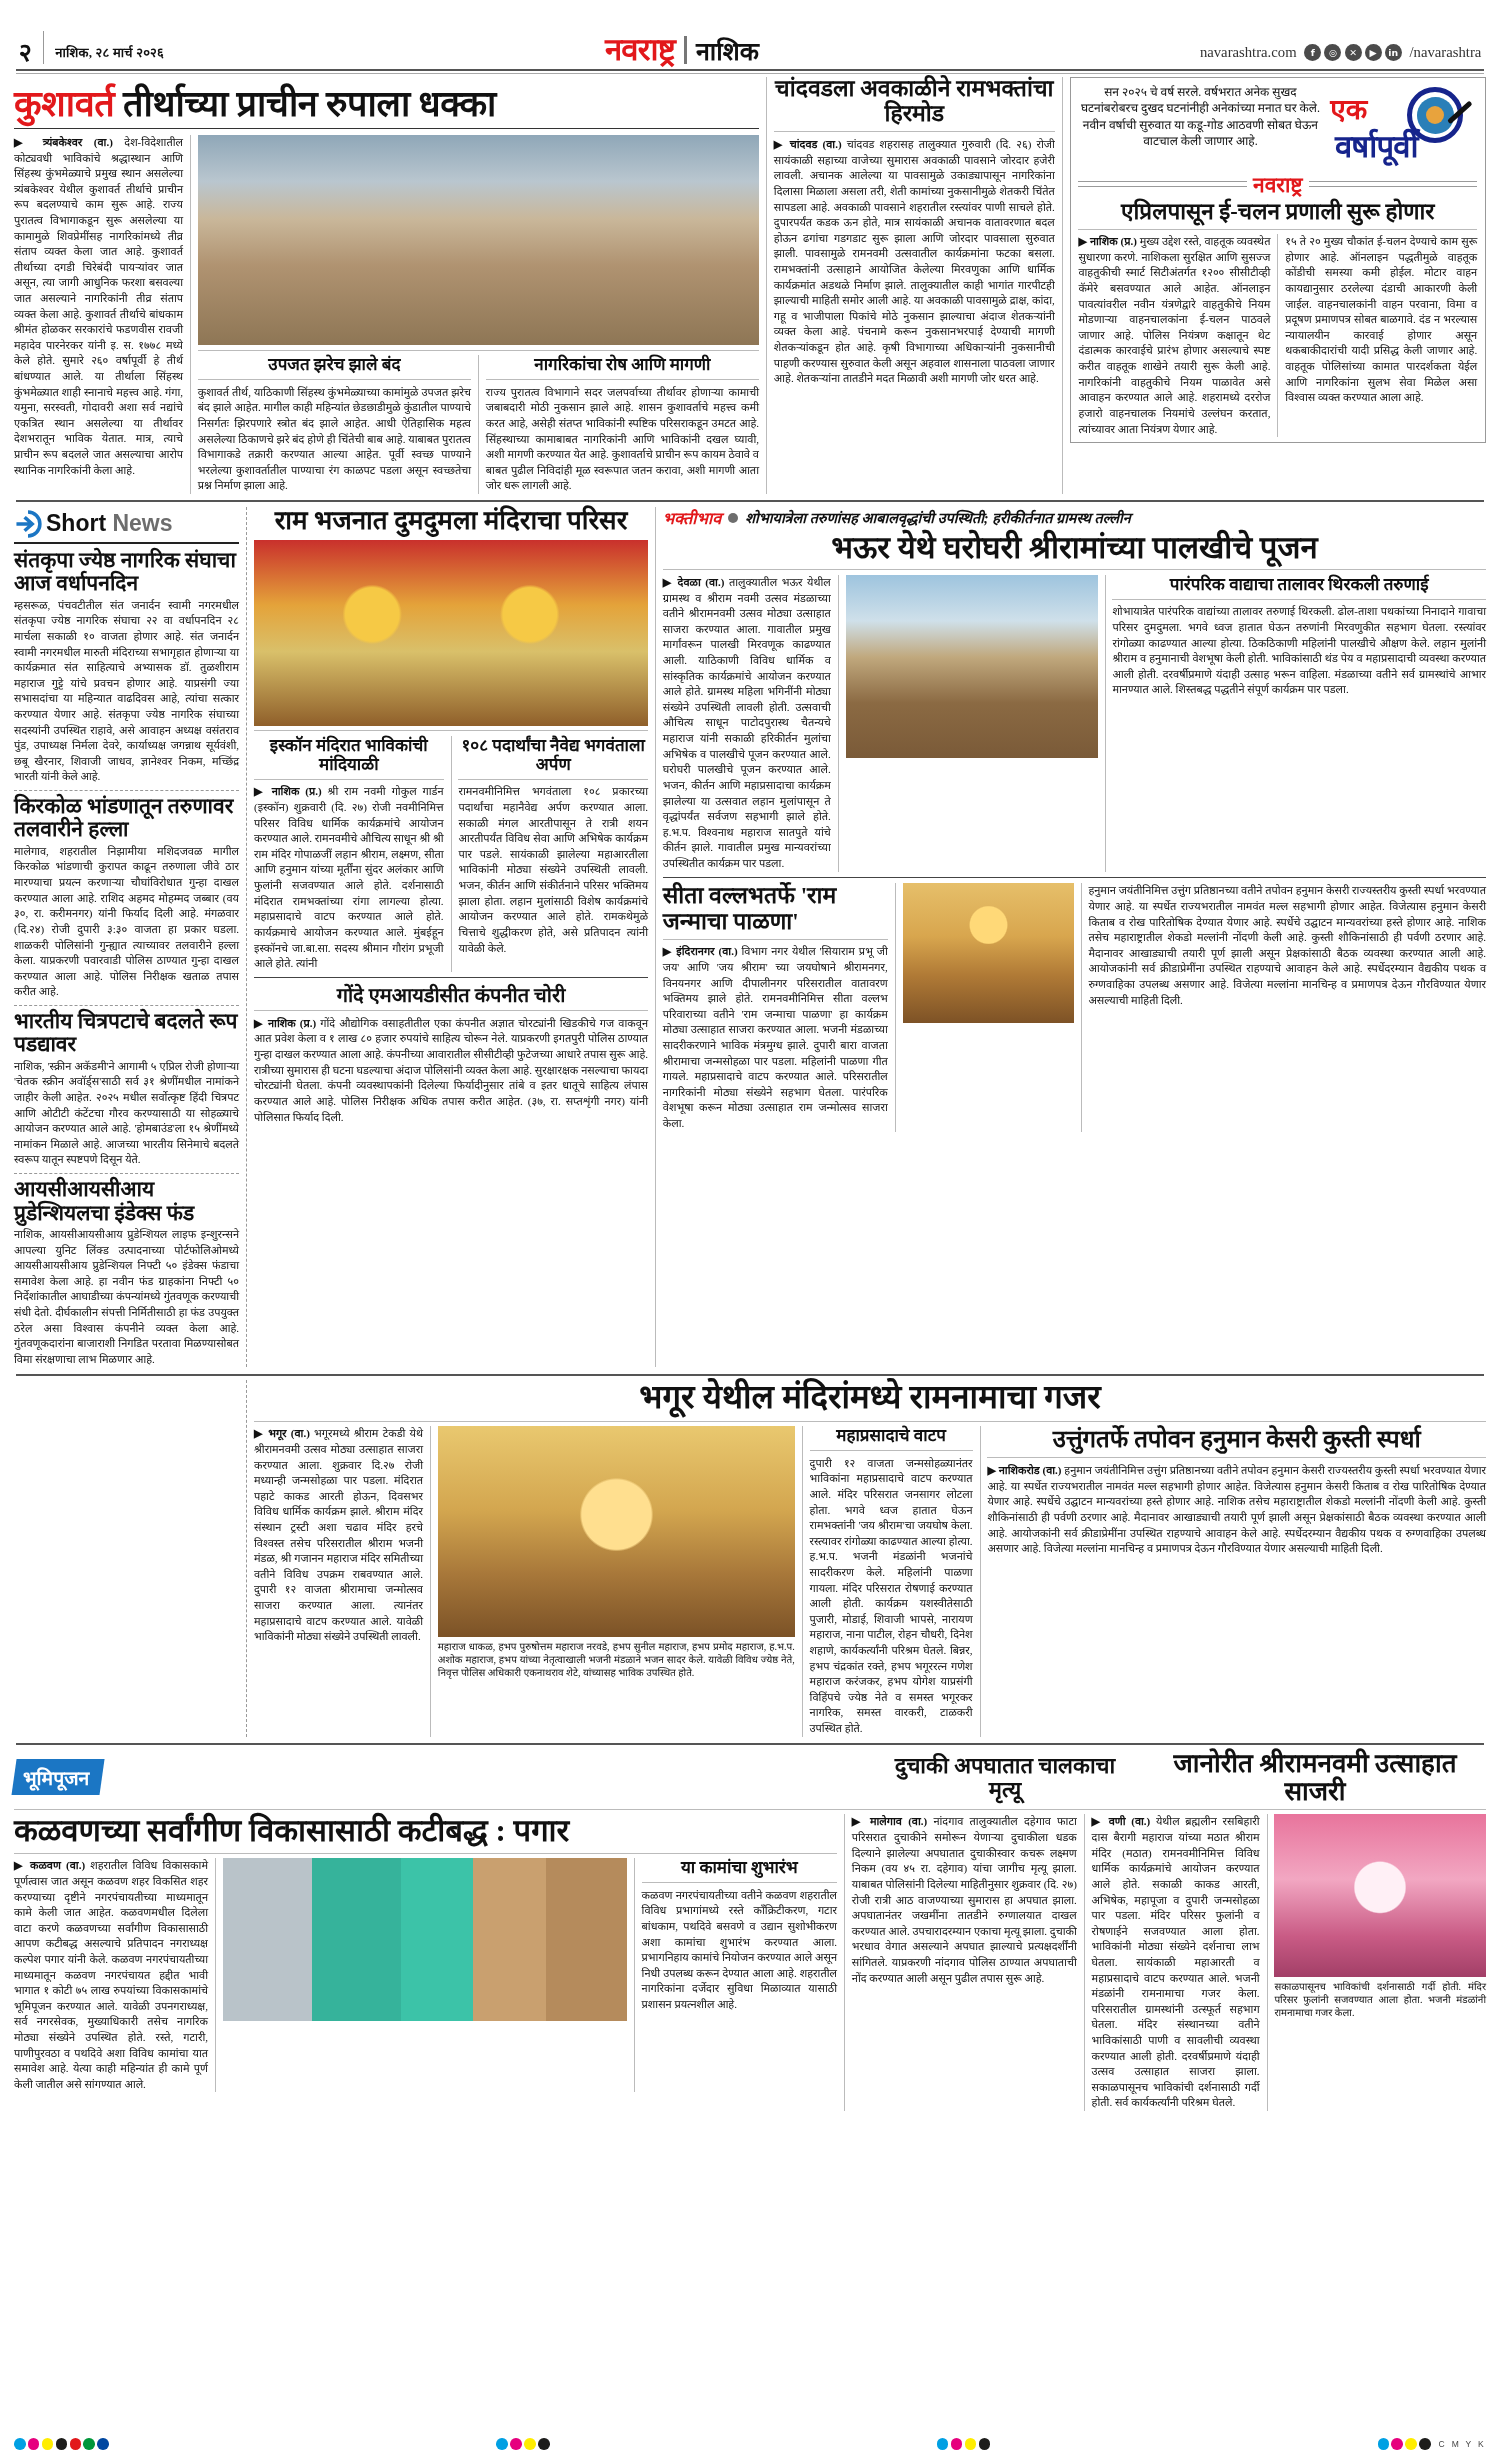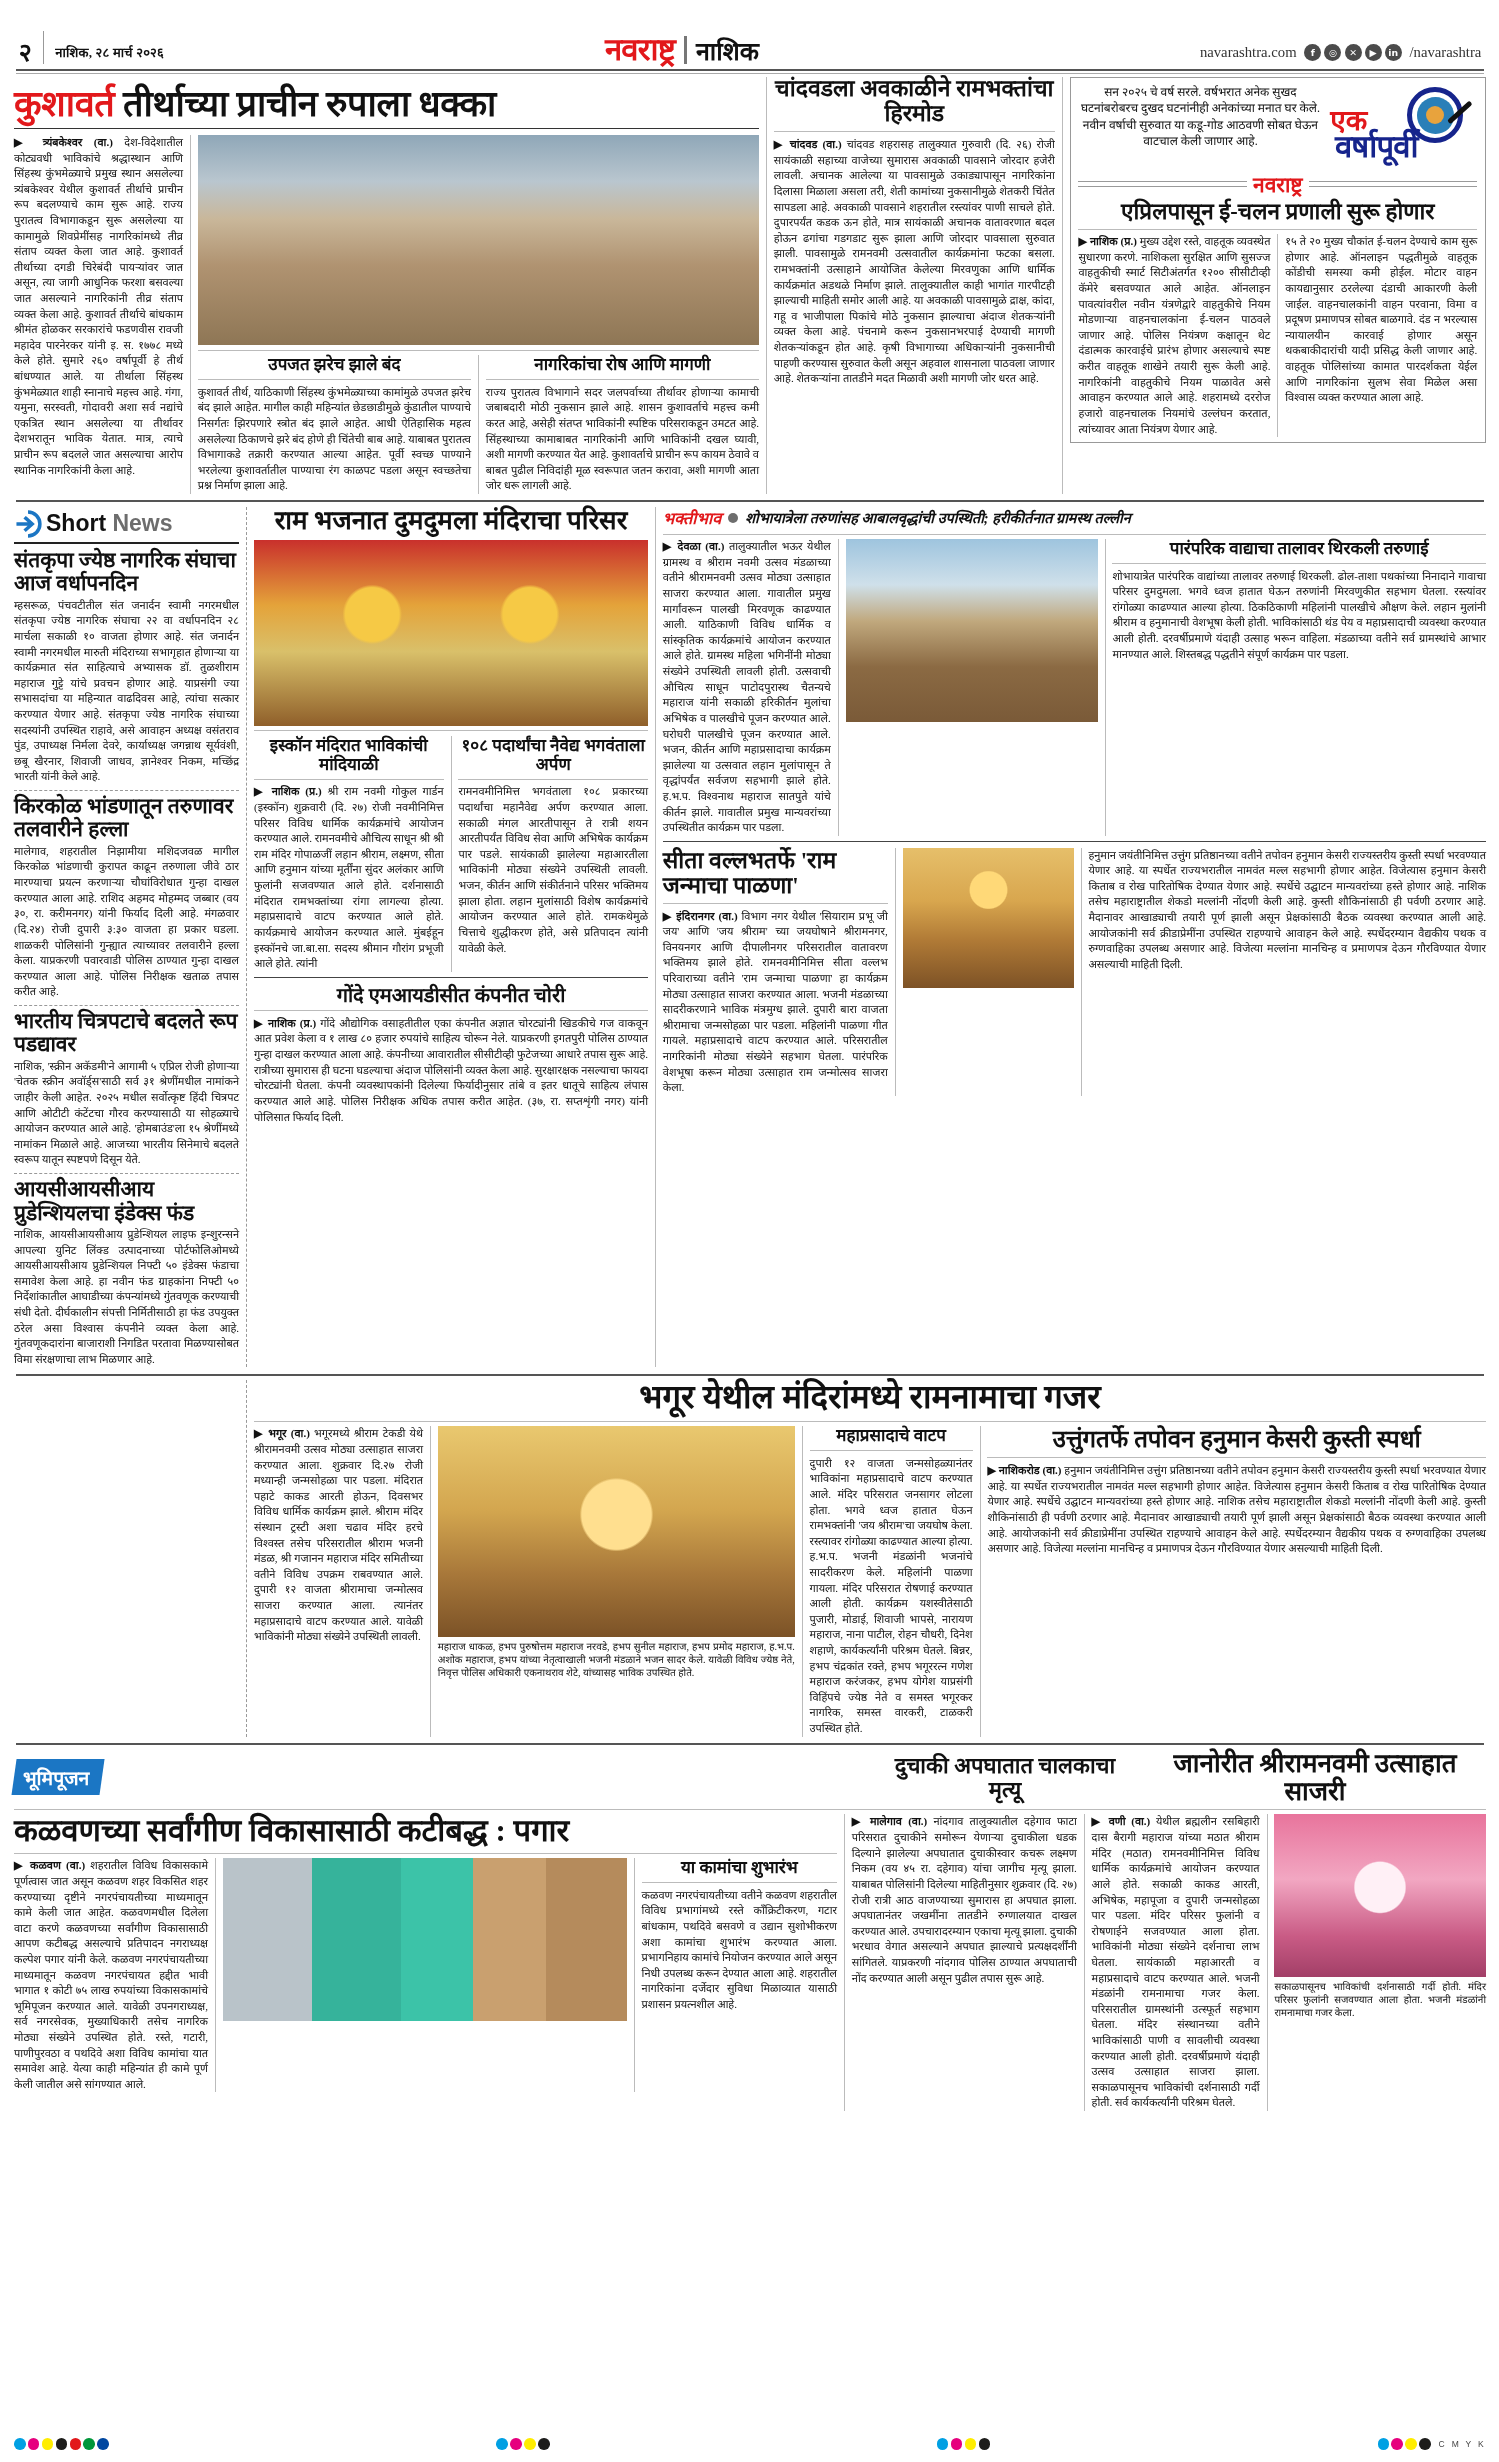--- a/index.html
+++ b/index.html
@@ -82,21 +82,21 @@
     background:#1b76c4; color:#fff; font-weight:900; font-size:19.4px;
     padding:4.7px 12.4px 4.7px 9.3px; display:inline-block; transform:skewX(-8deg);
   }
   .bhoomi span { display:inline-block; transform:skewX(8deg); }
 
   
   .yago { border:0.8px solid #999; padding:6.2px 7.8px 4.7px 7.8px; }
   .yago-top { display:flex; gap:7.8px; align-items:flex-start; }
   .yago-intro { font-size:12px; line-height:1.35; text-align:center; flex:1; }
   .yago-logo { flex:0 0 147px; height:81px; position:relative; }
-  .ek { position:absolute; left:0; top:16px; font-size:28px; font-weight:900; color:#e2181b; }
+  .ek { position:absolute; left:0; top:5px; font-size:28px; font-weight:900; color:#e2181b; }
   .varsha { position:absolute; left:4.7px; top:40px; font-size:31px; font-weight:900; color:#16248c; letter-spacing:-0.8px; }
   .lens { position:absolute; right:14px; top:3.1px; width:56px; height:56px; border-radius:50%;
           border:5.4px solid #16248c; }
   .lens-in { position:absolute; inset:4.7px; border-radius:50%; background:#2a7fb8; }
   .lens-c { position:absolute; inset:14px; border-radius:50%; background:#e8a33d; }
   .lens-h { position:absolute; right:3.1px; top:26px; width:29.5px; height:5.4px; background:#111;
             transform:rotate(-42deg); border-radius:2.3px; }
   .yago-mid { display:flex; align-items:center; gap:6.2px; margin:4.7px 0 1.6px 0; }
   .yago-mid .bars { flex:1; border-top:1.6px solid #9a9a9a; border-bottom:1.6px solid #9a9a9a; height:6.2px; }
   .navred { color:#e2181b; font-weight:900; font-size:21px; }
@@ -316,20 +316,21 @@
     </div>
 
     <div class="vline"></div>
 
     <div style="flex:1;">
       <div class="tagline">
         <span class="tag-red">भक्तीभाव</span>
         <span class="dotg"></span>
         <span class="tag-rest">शोभायात्रेला तरुणांसह आबालवृद्धांची उपस्थिती; हरीकीर्तनात ग्रामस्थ तल्लीन</span>
       </div>
+      <h2 class="hd" style="font-size:31px;margin-top:2.3px;">भऊर येथे घरोघरी श्रीरामांच्या पालखीचे पूजन</h2>
       <div class="sep-thin"></div>
 
       <div style="display:flex;">
         <div style="flex:0 0 168px;">
           <div class="bt">
             <span class="arrow">▶ </span><span class="dl">देवळा (वा.)</span>
             <span>तालुक्यातील भऊर येथील ग्रामस्थ व श्रीराम नवमी उत्सव मंडळाच्या वतीने श्रीरामनवमी उत्सव मोठ्या उत्साहात साजरा करण्यात आला. गावातील प्रमुख मार्गांवरून पालखी मिरवणूक काढण्यात आली. याठिकाणी विविध धार्मिक व सांस्कृतिक कार्यक्रमांचे आयोजन करण्यात आले होते. ग्रामस्थ महिला भगिनींनी मोठ्या संख्येने उपस्थिती लावली होती. उत्सवाची औचित्य साधून पाटोदपुरास्थ चैतन्यचे महाराज यांनी सकाळी हरिकीर्तन मुलांचा अभिषेक व पालखीचे पूजन करण्यात आले. घरोघरी पालखीचे पूजन करण्यात आले. भजन, कीर्तन आणि महाप्रसादाचा कार्यक्रम झालेल्या या उत्सवात लहान मुलांपासून ते वृद्धांपर्यंत सर्वजण सहभागी झाले होते. ह.भ.प. विश्वनाथ महाराज सातपुते यांचे कीर्तन झाले. गावातील प्रमुख मान्यवरांच्या उपस्थितीत कार्यक्रम पार पडला.</span>
           </div>
         </div>
         <div class="vline"></div>

